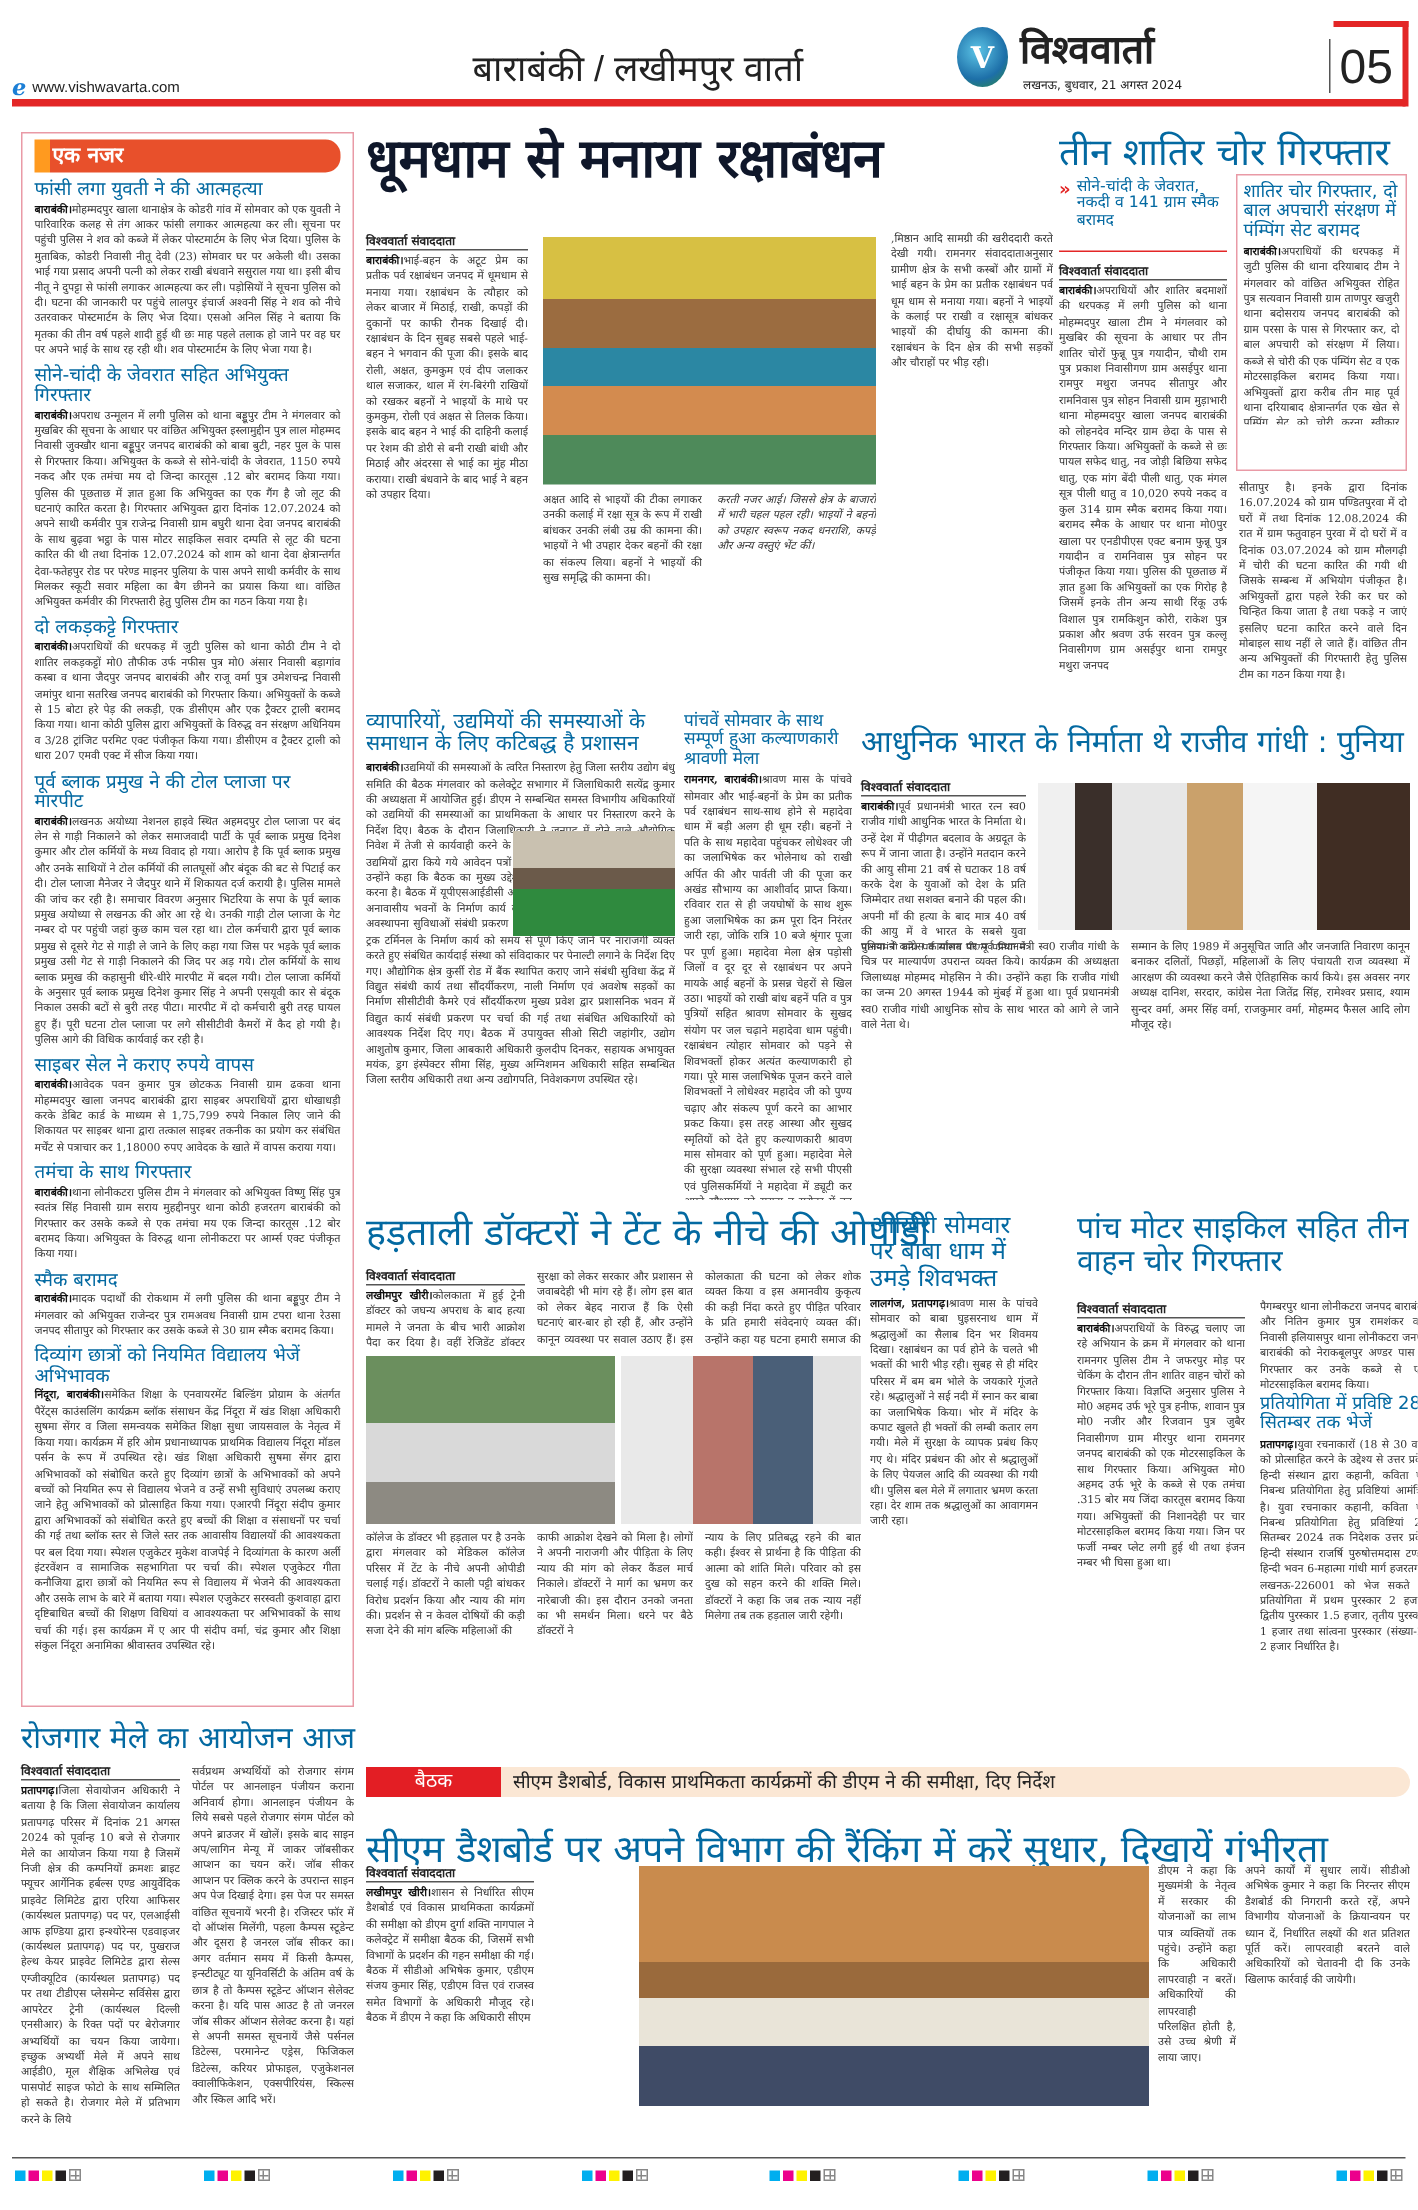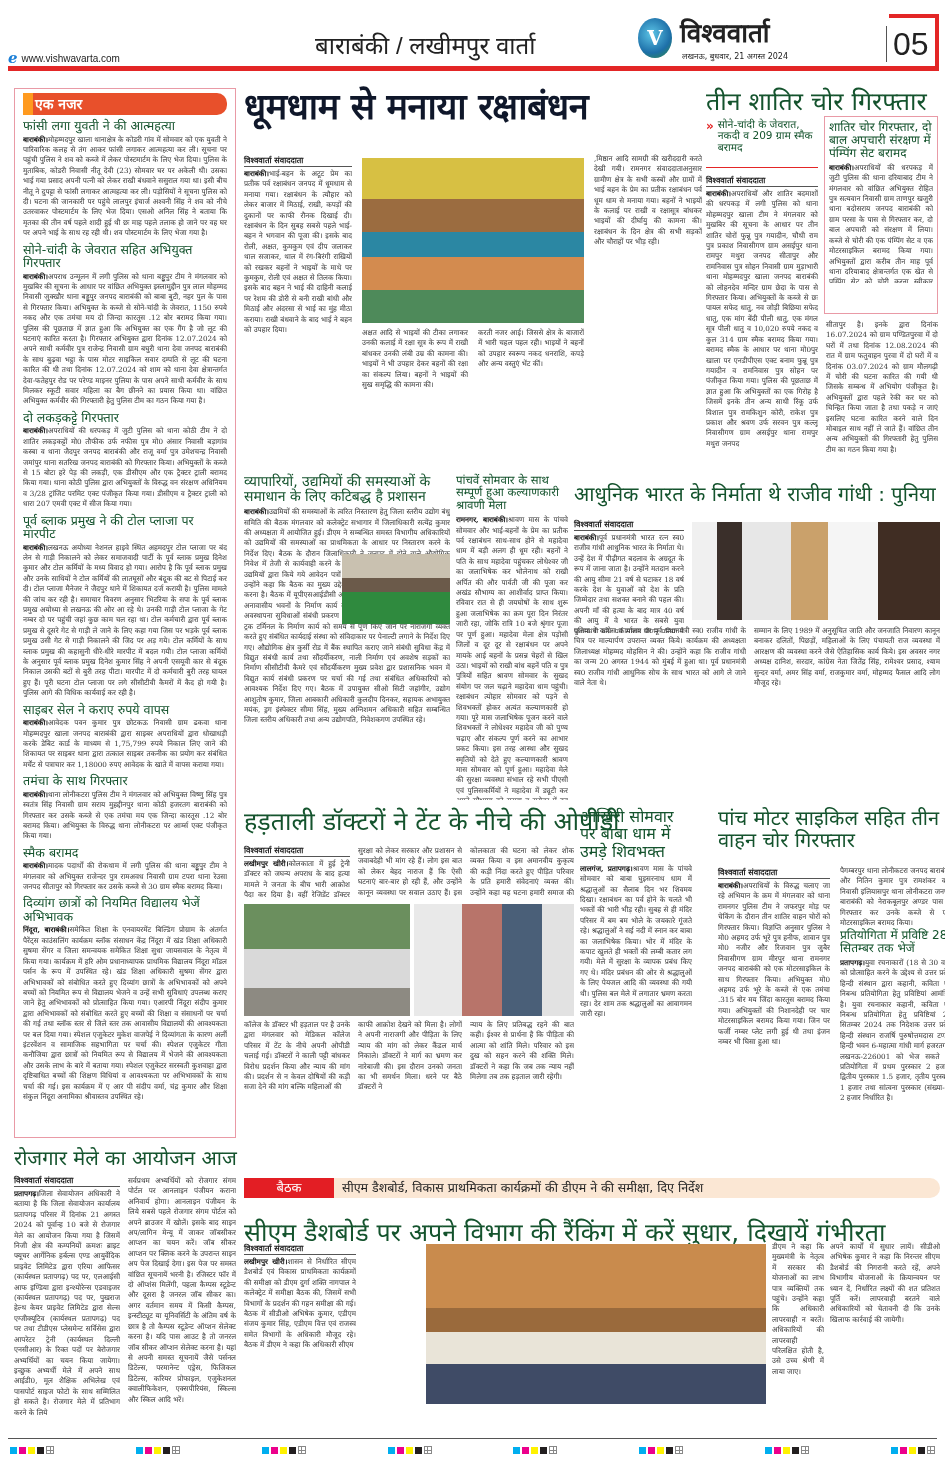--- a/index.html
+++ b/index.html
@@ -1,20 +1,20 @@
 <!DOCTYPE html>
 <html><head>
 <meta charset="utf-8">
 <style>
   * { box-sizing: border-box; margin: 0; padding: 0; }
   body { width: 945px; height: 1473px; background: #fff; font-family: "DejaVu Sans", sans-serif; color: #222; position: relative; overflow: hidden; }
   .abs { position: absolute; }
   .body-text { font-family: "DejaVu Serif", serif; font-size: 7.2px; line-height: 10.4px; color: #333; text-align: justify; overflow: hidden; }
   .body-text b { color: #111; }
-  .hl { font-family: "DejaVu Sans", sans-serif; color: #14532d; font-weight: normal; line-height: 1.08; }
+  .hl { font-family: "DejaVu Sans", sans-serif; color: #0369a1; font-weight: normal; line-height: 1.08; }
   .hl-bold { font-family: "DejaVu Sans", sans-serif; color: #0f172a; font-weight: bold; line-height: 1.05; }
   .byline { font-family: "DejaVu Sans", sans-serif; font-size: 8px; color: #222; border-bottom: 1px solid #555; padding-bottom: 1px; margin-bottom: 2px; font-weight: bold; }
   .photo { background: linear-gradient(135deg, #8a7a5c, #c2a46a 40%, #6d7a88 70%, #4c5a45); }
   .rule-red { background: #e32626; }
   
   .hdr-line { left: 8px; right: 8px; top: 66px; height: 5px; background: #e32626; }
   .page-box { right: 6px; top: 14px; width: 50px; height: 57px; border-top: 4px solid #e32626; border-right: 4px solid #e32626; }
   .reg-strip { left: 8px; right: 8px; top: 1438px; height: 1px; background: #555; }
   .reg-mark { display: inline-flex; gap: 2px; align-items: center; }
   .sw { width: 7px; height: 7px; display: inline-block; }
@@ -79,29 +79,29 @@
 </div>
 
 <div class="abs" style="left:244px;top:88px;width:458px;height:376px;">
   <div class="hl-bold" style="font-size:36px;letter-spacing:-0.5px;">धूमधाम से मनाया रक्षाबंधन</div>
   <div class="abs" style="left:0;top:66px;width:108px;">
     <div class="byline">विश्ववार्ता संवाददाता</div>
     <div class="body-text" style="height:300px;"><b>बाराबंकी।</b><span>भाई-बहन के अटूट प्रेम का प्रतीक पर्व रक्षाबंधन जनपद में धूमधाम से मनाया गया। रक्षाबंधन के त्यौहार को लेकर बाजार में मिठाई, राखी, कपड़ों की दुकानों पर काफी रौनक दिखाई दी। रक्षाबंधन के दिन सुबह सबसे पहले भाई-बहन ने भगवान की पूजा की। इसके बाद रोली, अक्षत, कुमकुम एवं दीप जलाकर थाल सजाकर, थाल में रंग-बिरंगी राखियों को रखकर बहनों ने भाइयों के माथे पर कुमकुम, रोली एवं अक्षत से तिलक किया। इसके बाद बहन ने भाई की दाहिनी कलाई पर रेशम की डोरी से बनी राखी बांधी और मिठाई और अंदरसा से भाई का मुंह मीठा कराया। राखी बंधवाने के बाद भाई ने बहन को उपहार दिया।</span></div>
   </div>
   <div class="abs photo" style="left:118px;top:70px;width:222px;height:165px;background:linear-gradient(180deg,#d7c043 0 25%,#9b6c40 25% 45%,#2b87a3 45% 60%,#d38b4f 60% 80%,#4e8a5a 80%);"></div>
   <div class="abs body-text" style="left:118px;top:240px;width:106px;height:130px;">अक्षत आदि से भाइयों की टीका लगाकर उनकी कलाई में रक्षा सूत्र के रूप में राखी बांधकर उनकी लंबी उम्र की कामना की। भाइयों ने भी उपहार देकर बहनों की रक्षा का संकल्प लिया। बहनों ने भाइयों की सुख समृद्धि की कामना की।</div>
-  <div class="abs body-text" style="left:234px;top:240px;width:106px;height:130px;">करती नजर आई। जिससे क्षेत्र के बाजारों में भारी चहल पहल रही। भाइयों ने बहनों को उपहार स्वरूप नकद धनराशि, कपड़े और अन्य वस्तुएं भेंट कीं।</div>
+  <div class="abs body-text" style="left:234px;top:240px;width:106px;height:130px;font-style:italic;">करती नजर आई। जिससे क्षेत्र के बाजारों में भारी चहल पहल रही। भाइयों ने बहनों को उपहार स्वरूप नकद धनराशि, कपड़े और अन्य वस्तुएं भेंट कीं।</div>
   <div class="abs body-text" style="left:350px;top:66px;width:108px;height:305px;">,मिष्ठान आदि सामग्री की खरीददारी करते देखी गयी। रामनगर संवाददाताअनुसार ग्रामीण क्षेत्र के सभी कस्बों और ग्रामों में भाई बहन के प्रेम का प्रतीक रक्षाबंधन पर्व धूम धाम से मनाया गया। बहनों ने भाइयों के कलाई पर राखी व रक्षासूत्र बांधकर भाइयों की दीर्घायु की कामना की। रक्षाबंधन के दिन क्षेत्र की सभी सड़कों और चौराहों पर भीड़ रही।</div>
 </div>
 
 <div class="abs" style="left:706px;top:88px;width:232px;height:378px;">
   <div class="hl" style="font-size:25px;">तीन शातिर चोर गिरफ्तार</div>
   <div style="display:flex;gap:4px;width:112px;margin-top:4px;">
     <span style="color:#e32626;font-weight:bold;font-size:12px;">»</span>
-    <span class="hl" style="font-size:10.5px;">सोने-चांदी के जेवरात, नकदी व 209 ग्राम स्मैक बरामद</span>
+    <span class="hl" style="font-size:10.5px;">सोने-चांदी के जेवरात, नकदी व 141 ग्राम स्मैक बरामद</span>
   </div>
   <div class="abs rule-red" style="left:0;top:79px;width:112px;height:1px;"></div>
   <div class="abs" style="left:0;top:86px;width:112px;">
     <div class="byline">विश्ववार्ता संवाददाता</div>
     <div class="body-text" style="height:280px;"><b>बाराबंकी।</b><span>अपराधियों और शातिर बदमाशों की धरपकड़ में लगी पुलिस को थाना मोहम्मदपुर खाला टीम ने मंगलवार को मुखबिर की सूचना के आधार पर तीन शातिर चोरों फुन्नू पुत्र गयादीन, चौथी राम पुत्र प्रकाश निवासीगण ग्राम असईपुर थाना रामपुर मथुरा जनपद सीतापुर और रामनिवास पुत्र सोहन निवासी ग्राम मुड़ाभारी थाना मोहम्मदपुर खाला जनपद बाराबंकी को लोहनदेव मन्दिर ग्राम छेदा के पास से गिरफ्तार किया। अभियुक्तों के कब्जे से छः पायल सफेद धातु, नव जोड़ी बिछिया सफेद धातु, एक मांग बेंदी पीली धातु, एक मंगल सूत्र पीली धातु व 10,020 रुपये नकद व कुल 314 ग्राम स्मैक बरामद किया गया। बरामद स्मैक के आधार पर थाना मो0पुर खाला पर एनडीपीएस एक्ट बनाम फुन्नू पुत्र गयादीन व रामनिवास पुत्र सोहन पर पंजीकृत किया गया। पुलिस की पूछताछ में ज्ञात हुआ कि अभियुक्तों का एक गिरोह है जिसमें इनके तीन अन्य साथी रिंकू उर्फ विशाल पुत्र रामकिशुन कोरी, राकेश पुत्र प्रकाश और श्रवण उर्फ सरवन पुत्र कल्लू निवासीगण ग्राम असईपुर थाना रामपुर मथुरा जनपद</span></div>
   </div>
   <div class="abs" style="left:118px;top:28px;width:114px;height:198px;border:1px solid #e99aa6;padding:4px;">
     <div class="hl" style="font-size:12px;">शातिर चोर गिरफ्तार, दो बाल अपचारी संरक्षण में पंम्पिंग सेट बरामद</div>
     <div class="body-text" style="height:120px;margin-top:3px;"><b>बाराबंकी।</b><span>अपराधियों की धरपकड़ में जुटी पुलिस की थाना दरियाबाद टीम ने मंगलवार को वांछित अभियुक्त रोहित पुत्र सत्यवान निवासी ग्राम ताणपुर खजुरी थाना बदोसराय जनपद बाराबंकी को ग्राम परसा के पास से गिरफ्तार कर, दो बाल अपचारी को संरक्षण में लिया। कब्जे से चोरी की एक पंम्पिंग सेट व एक मोटरसाइकिल बरामद किया गया। अभियुक्तों द्वारा करीब तीन माह पूर्व थाना दरियाबाद क्षेत्रान्तर्गत एक खेत से पम्पिंग सेट को चोरी करना स्वीकार किया।</span></div>
   </div>

